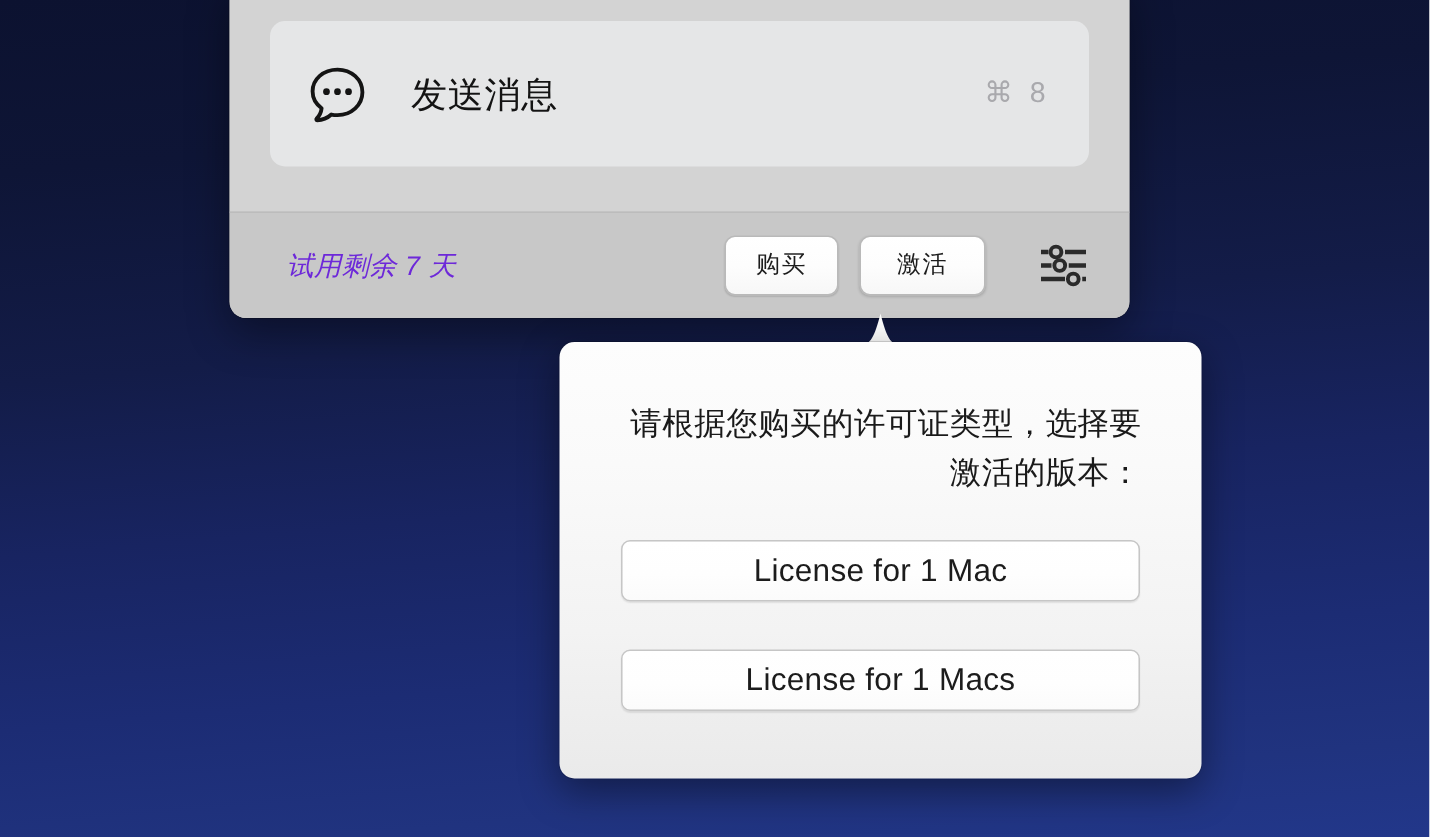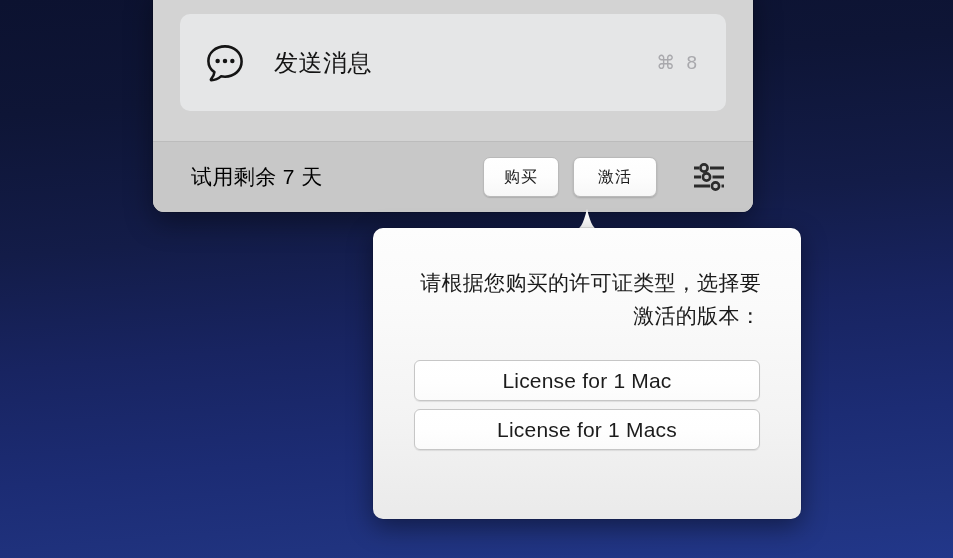--- a/index.html
+++ b/index.html
@@ -98,25 +98,26 @@
     top: 155px;
     height: 71px;
     background: #c8c8c8;
     border-top: 1px solid #bcbcbc;
     box-sizing: border-box;
     display: flex;
     align-items: center;
     padding: 0 22px 0 38px;
   }
   #trial-text {
-    font-size: 21px;
-    color: #000000;
+    font-size: 18px;
+    color: #6d28d9;
     letter-spacing: 0.4px;
     white-space: nowrap;
     flex: 0 0 auto;
+    font-style: italic;
   }
   #toolbar-actions {
     margin-left: auto;
     display: flex;
     align-items: center;
     gap: 14px;
   }
   .mac-btn {
     background: linear-gradient(180deg, #ffffff 0%, #fdfdfd 50%, #f7f7f7 100%);
     border: 1px solid #b9b9b9;
@@ -187,21 +188,21 @@
     line-height: 33px;
     color: #1a1a1a;
     letter-spacing: 0.3px;
     margin: 0;
     text-align: right;
   }
   #license-options {
     margin-top: 28px;
     display: flex;
     flex-direction: column;
-    gap: 8px;
+    gap: 32px;
   }
   .license-btn {
     display: block;
     width: 346px;
     height: 41px;
     background: linear-gradient(180deg, #ffffff 0%, #fefefe 55%, #fbfbfb 100%);
     border: 1px solid #c6c6c6;
     border-radius: 6px;
     font-family: inherit;
     font-size: 21px;

